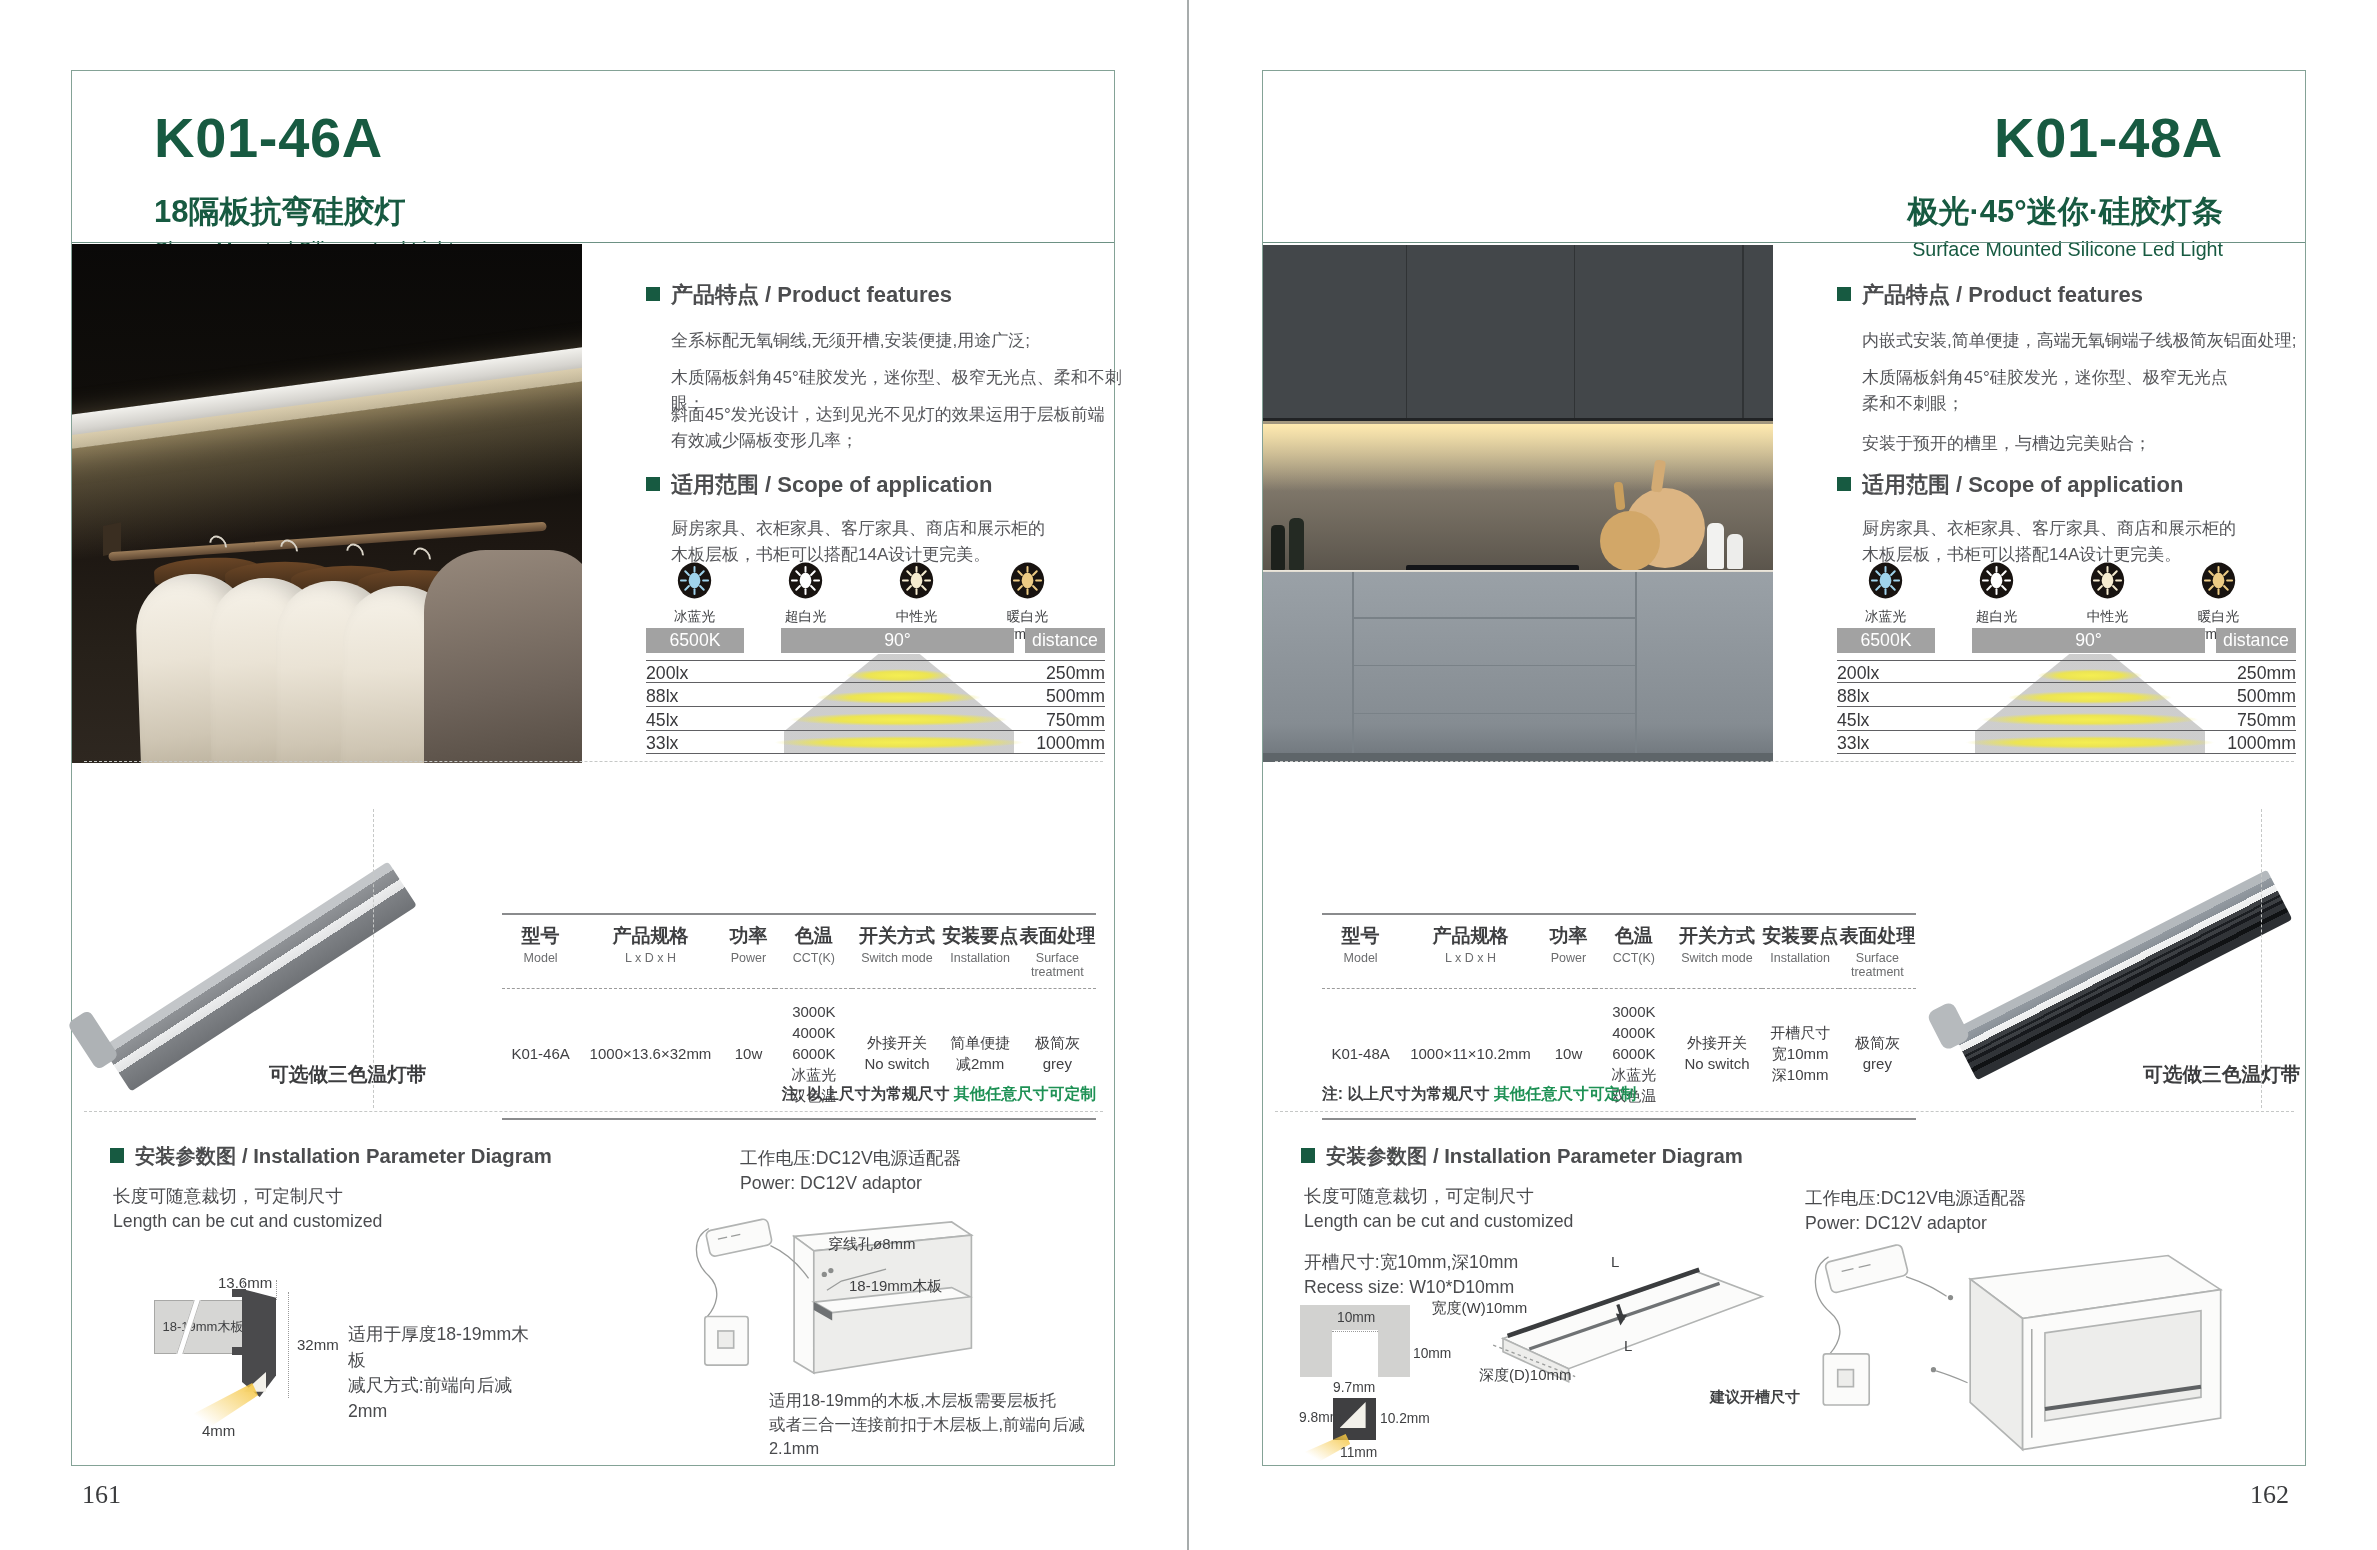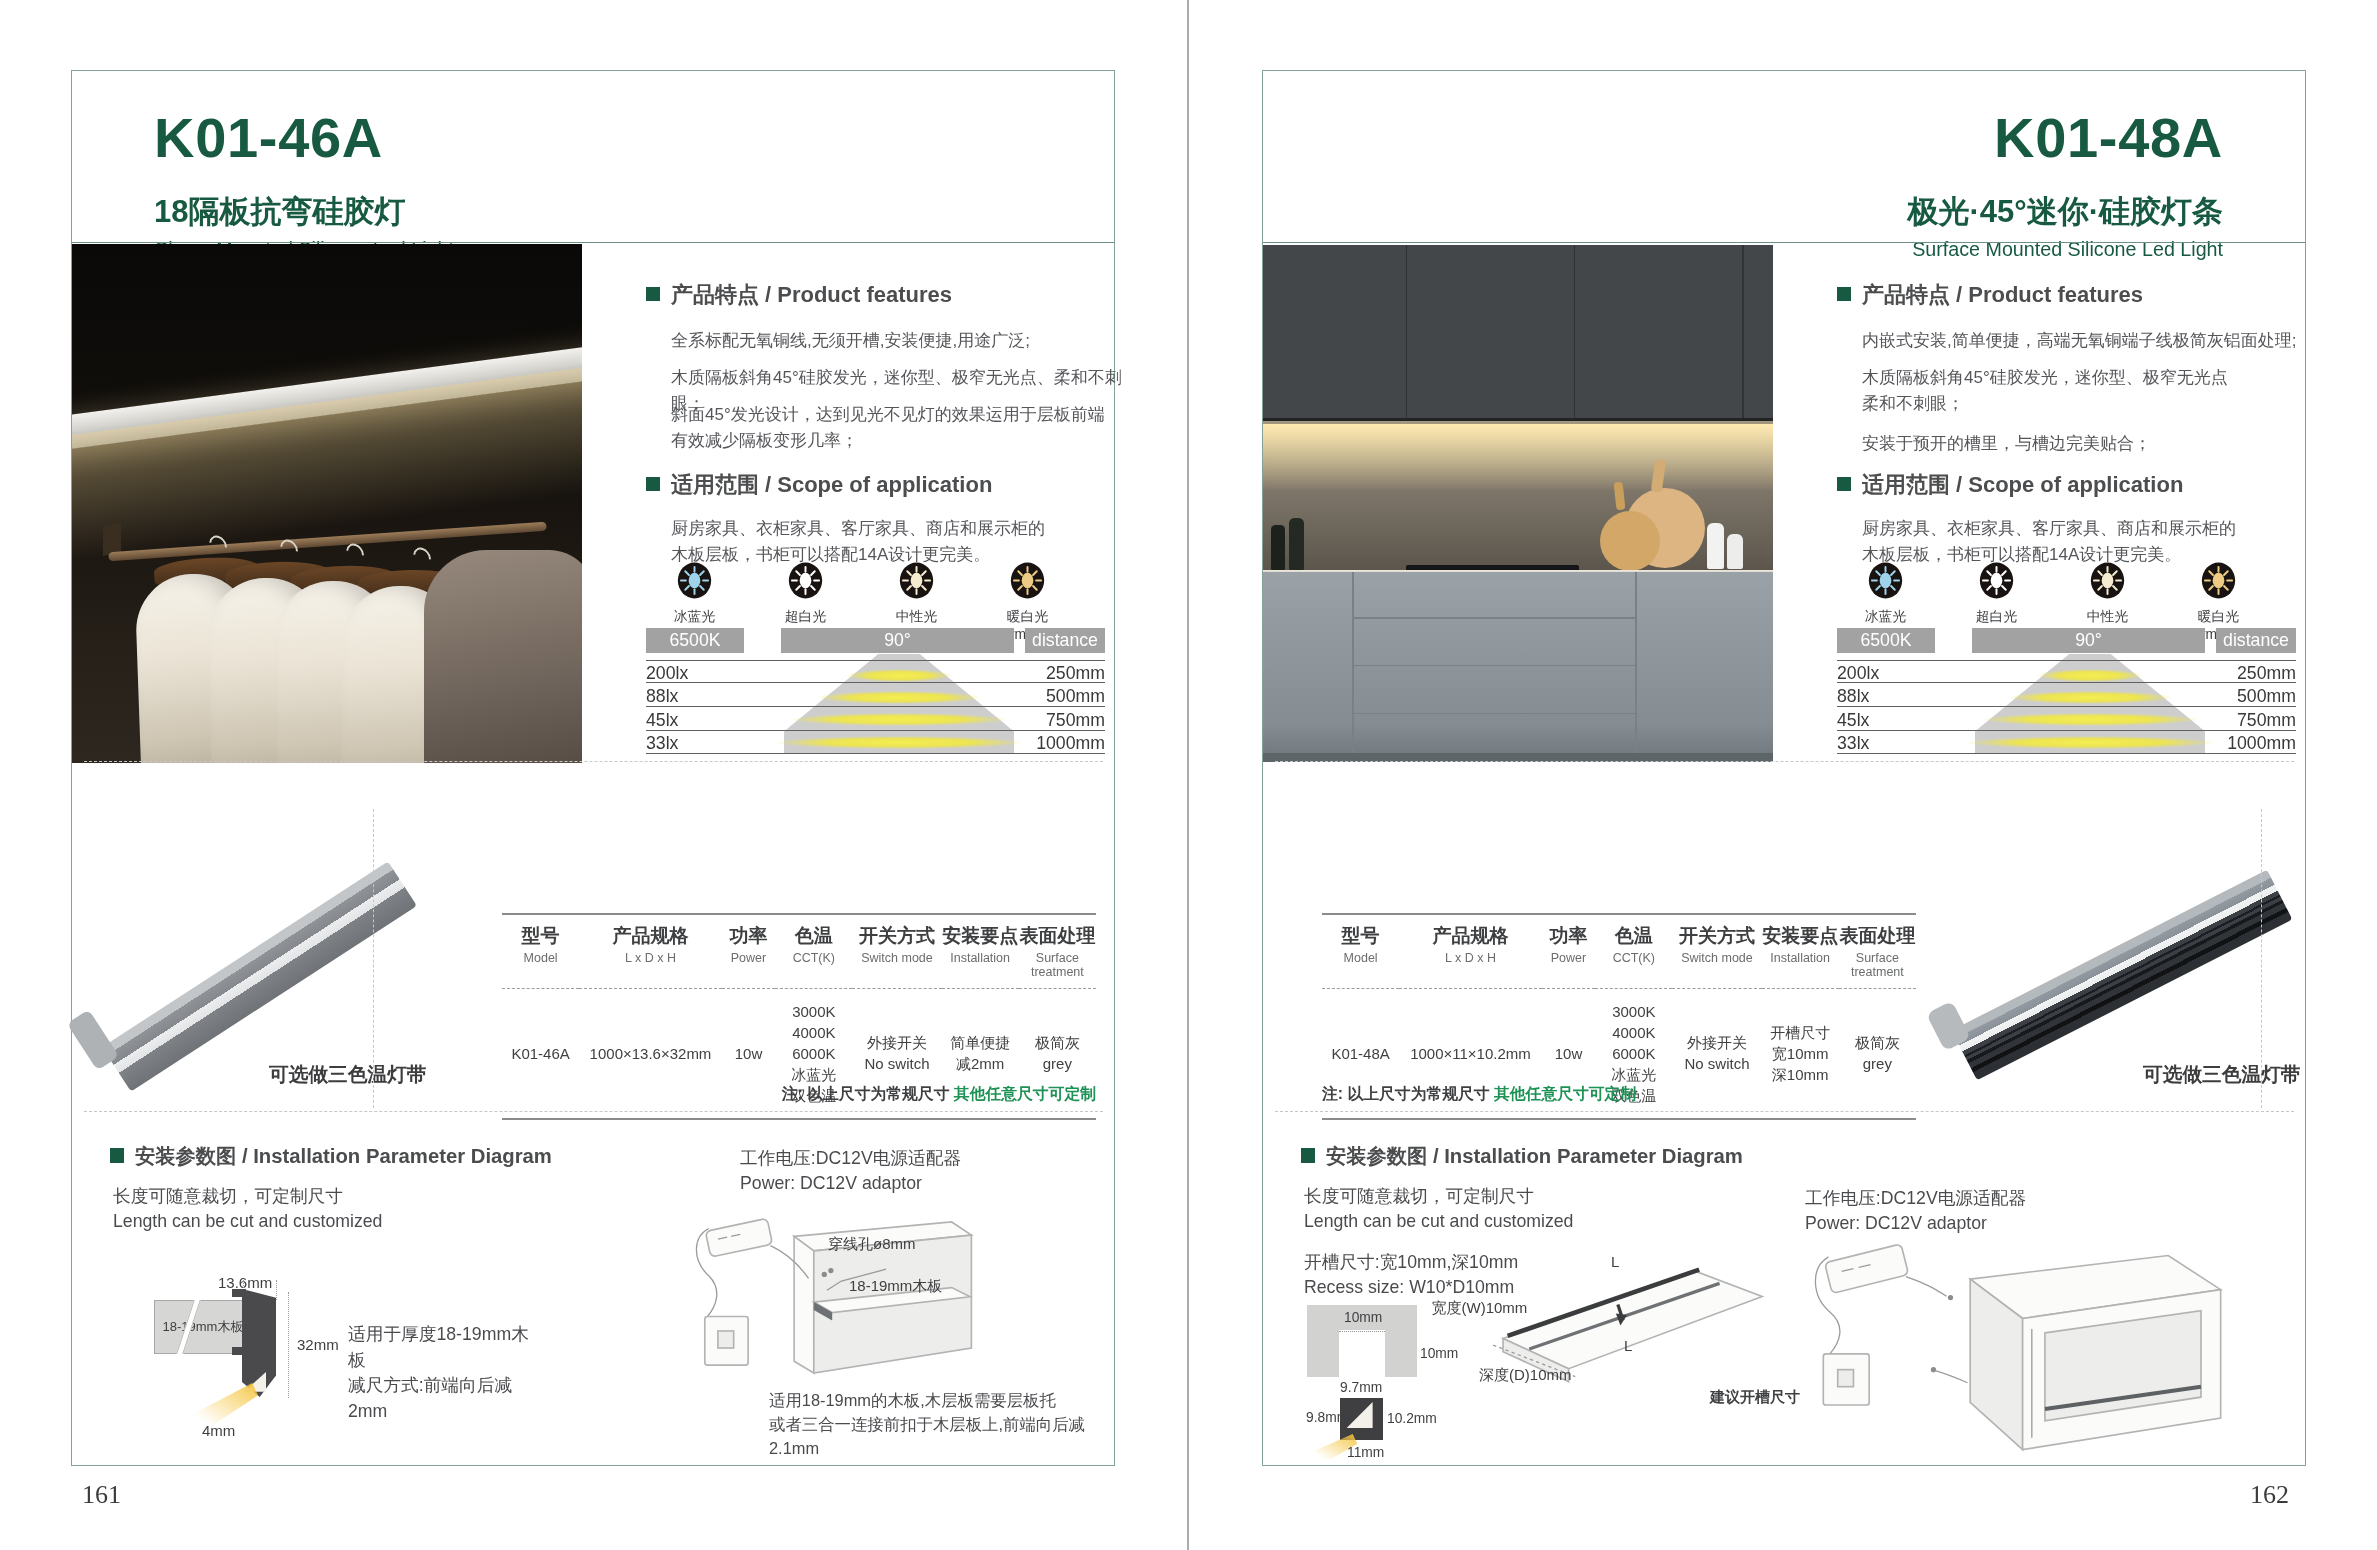--- a/index.html
+++ b/index.html
@@ -609,21 +609,21 @@
 
     <div class="vdash" style="left:998px;top:738px;height:299px"></div>
     <div class="hdash" style="left:11.8px;top:1040px;width:1019px"></div>
 
     <div class="abs inst-h" style="left:38px;top:1071px"><span class="bullet"></span><span>安装参数图 / Installation Parameter Diagram</span></div>
     <div class="abs inst-t" style="left:41px;top:1113px">长度可随意裁切，可定制尺寸</div>
     <div class="abs inst-t" style="left:41px;top:1138px">Length can be cut and customized</div>
     <div class="abs inst-t" style="left:41px;top:1179px">开槽尺寸:宽10mm,深10mm</div>
     <div class="abs inst-t" style="left:41px;top:1204px">Recess size: W10*D10mm</div>
 
-    <div class="abs" style="left:43px;top:1234px;width:197px;height:198px">
+    <div class="abs" style="left:36px;top:1234px;width:197px;height:198px">
       <div class="rc-block" style="left:1.3px;top:0;width:31.5px;height:72px"></div>
       <div class="rc-block" style="left:79px;top:0;width:31.5px;height:72px"></div>
       <div class="rc-block" style="left:33px;top:0;width:46px;height:25px"></div>
       <div class="abs dim" style="left:38px;top:5.3px;font-size:13.8px;color:#3e3f41">10mm</div>
       <div class="abs dim" style="left:114px;top:41px;font-size:13.8px">10mm</div>
       <div class="abs dim" style="left:34px;top:75px;font-size:13.8px">9.7mm</div>
       <div class="dotline" style="left:33px;top:26px;width:46px"></div>
       <div class="abs" style="left:34px;top:93px;width:43px;height:42px;background:#3f3f41">
         <div class="abs" style="left:6.6px;top:3.9px;width:26px;height:26px;background:#f3f1ea;clip-path:polygon(0 100%,100% 0,100% 100%)"></div>
       </div>

